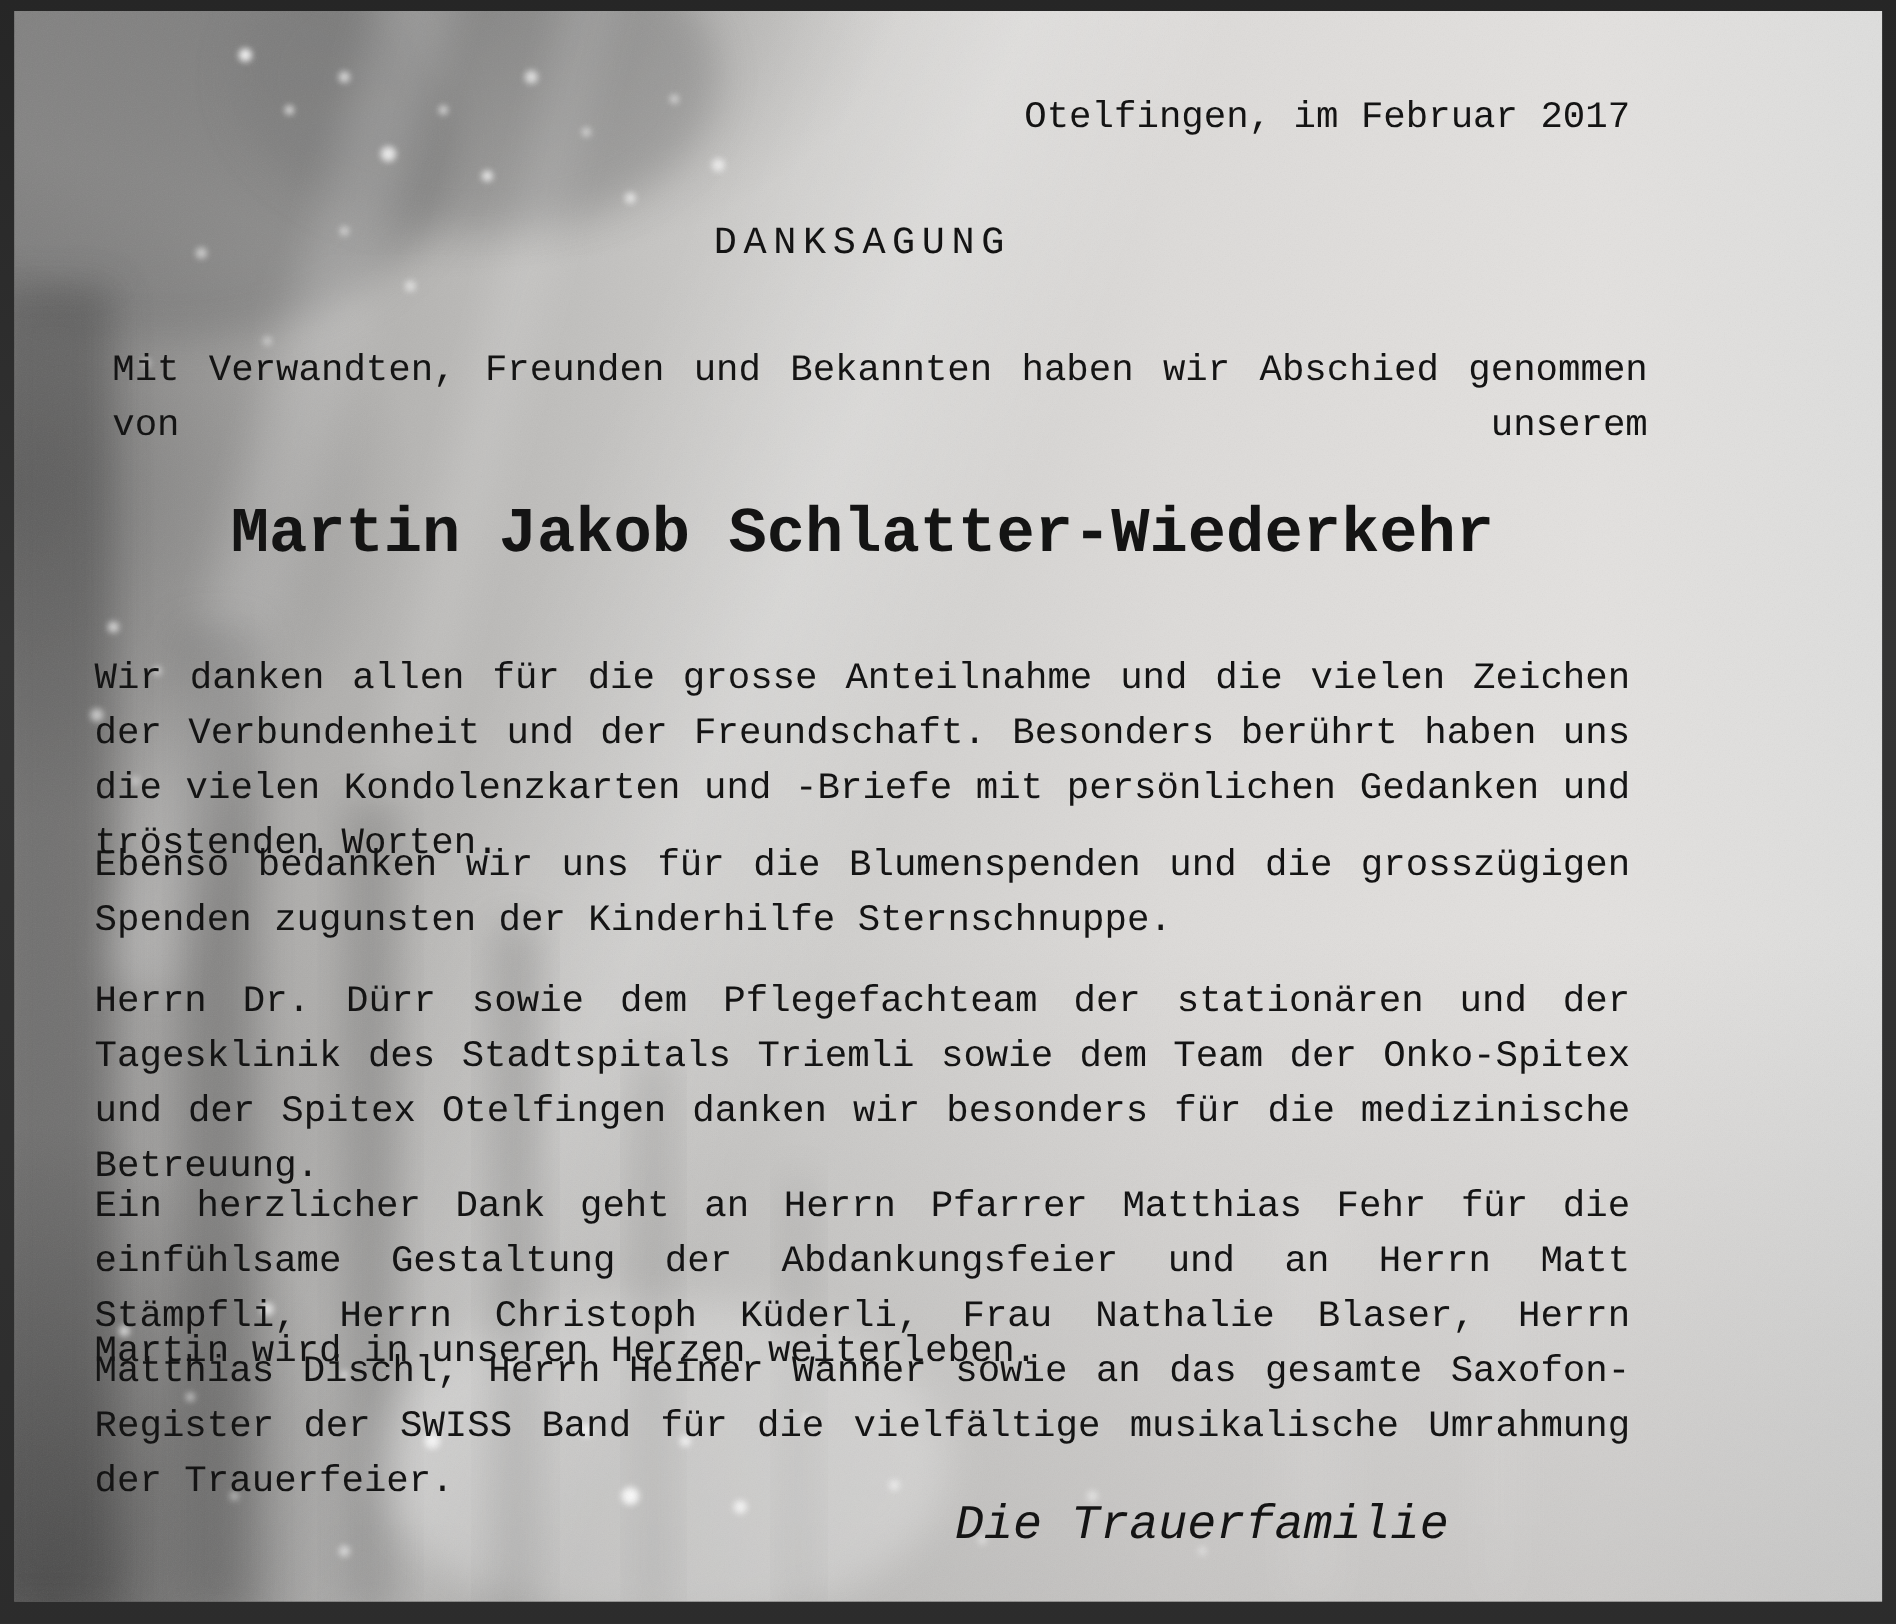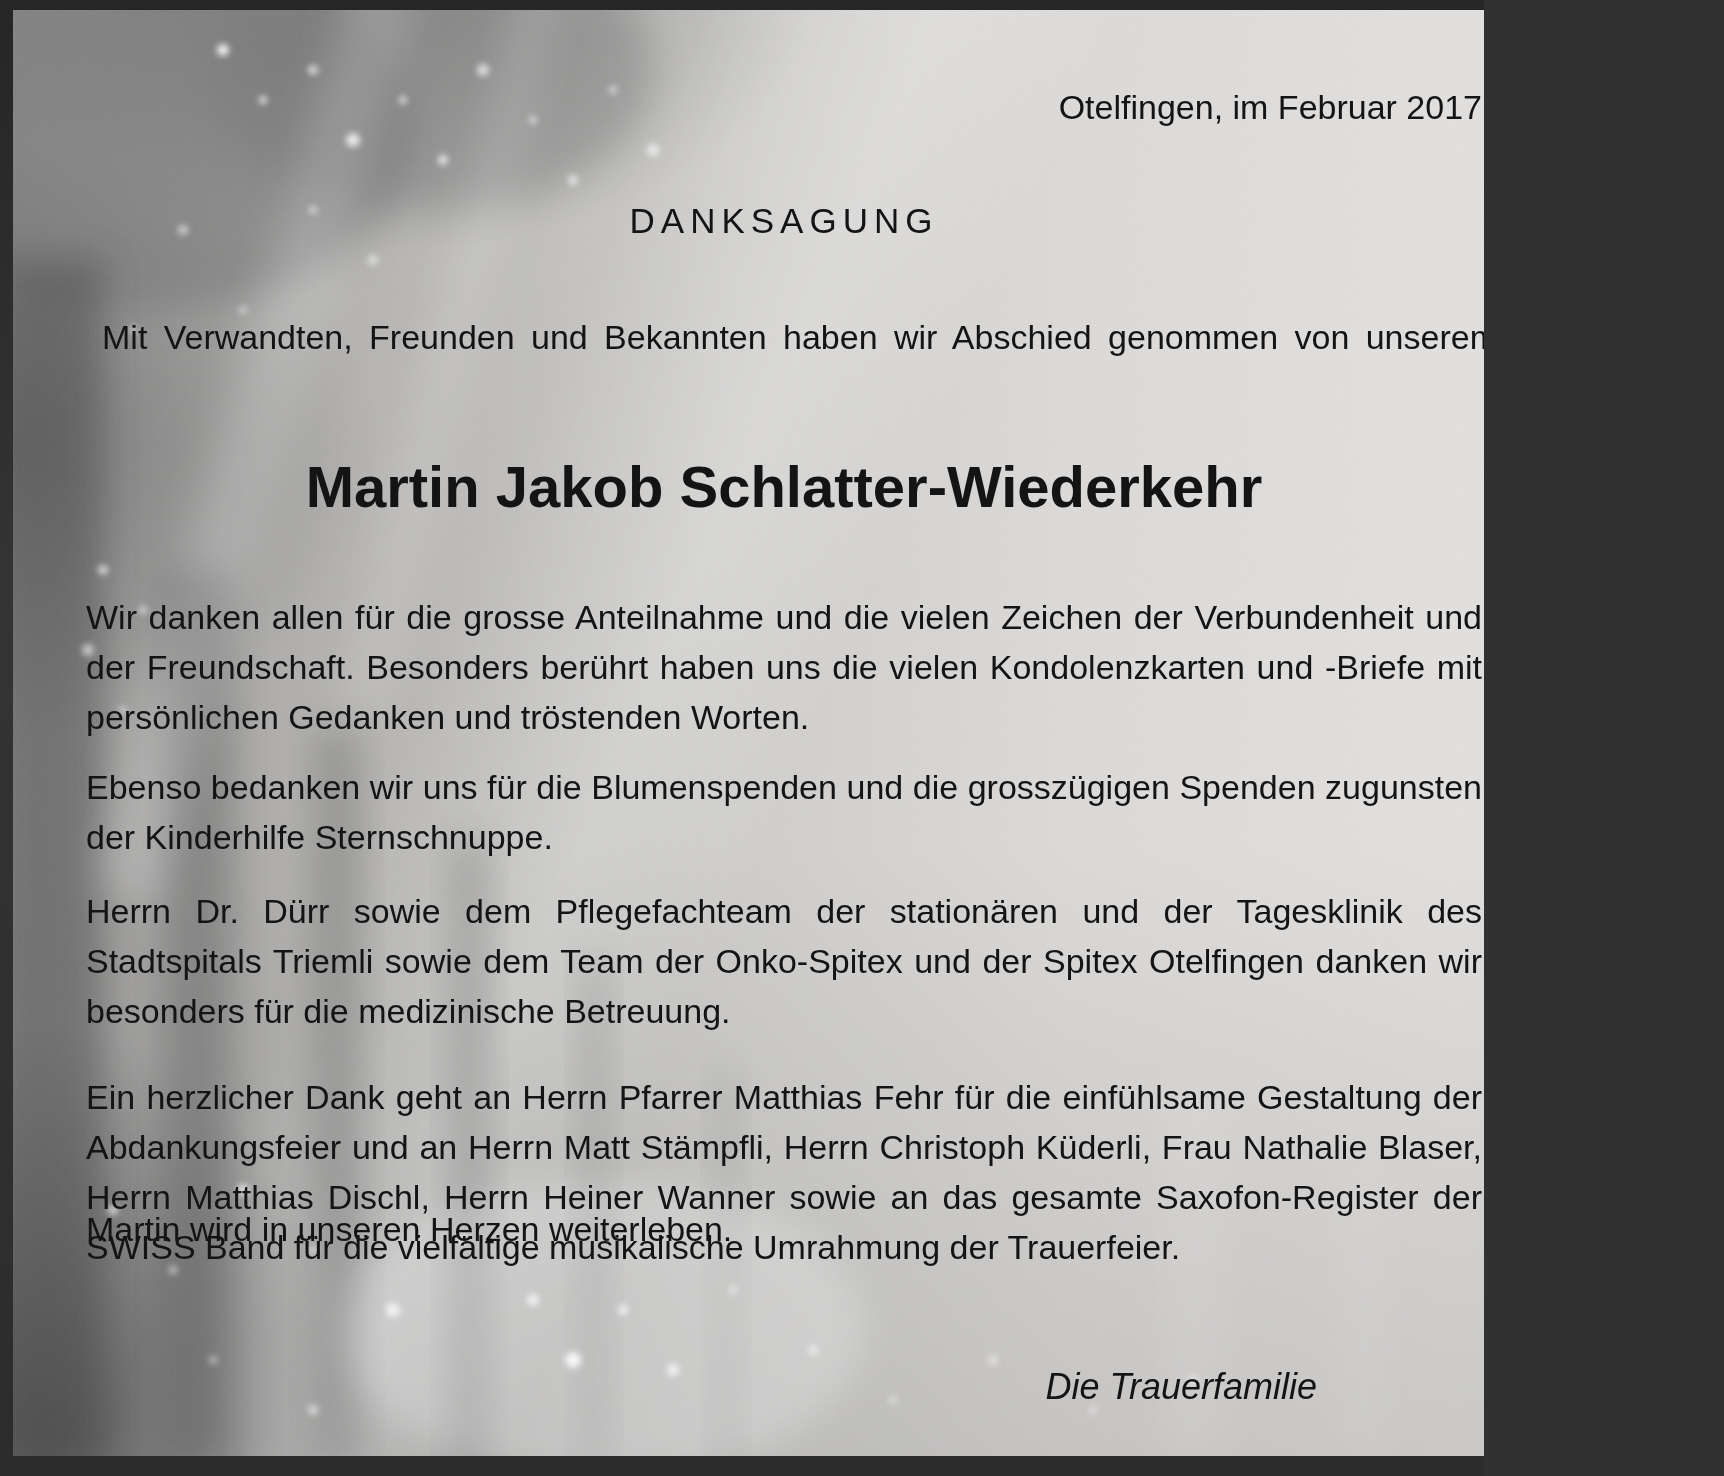--- a/index.html
+++ b/index.html
@@ -2,25 +2,25 @@
 <html><head>
 <meta charset="utf-8">
 <style>
   html, body {
     margin: 0;
     padding: 0;
     background: #313131;
   }
   .card {
     position: relative;
-    width: 1484px;
+    width: 1724px;
     height: 1476px;
     background: linear-gradient(to bottom, #262626 0%, #343434 40%, #2c2c2c 100%);
     overflow: hidden;
-    font-family: Liberation Sans, sans-serif;
+    font-family: Liberation Mono, monospace;
     color: #141414;
   }
   
   .photo {
     position: absolute;
     left: 13px;
     top: 10px;
     width: 1698px;
     height: 1446px;
     background:
@@ -54,21 +54,21 @@
 
   .dateline  { top: 82px; }
   .title     { top: 196px; font-size: 35px; letter-spacing: 6px; }
   .intro     { top: 312px; margin-left: 16px; }
   .deceased  { top: 448px; font-size: 58px; line-height: 78px; font-weight: bold; }
   .para-1    { top: 592px; }
   .para-2    { top: 762px; }
   .para-3    { top: 886px; }
   .para-4    { top: 1072px; }
   .closing   { top: 1204px; }
-  .signature { top: 1362px; font-style: italic; font-size: 36px; padding-right: 165px; box-sizing: border-box; }
+  .signature { top: 1362px; font-style: italic; font-size: 44px; padding-right: 165px; box-sizing: border-box; }
 </style>
 </head>
 <body>
 
 <div class="card">
 
   <div class="photo">
     <svg class="photo-art" viewBox="0 0 1698 1446" preserveAspectRatio="none" aria-hidden="true">
       <defs>
         <filter id="b18" x="-50%" y="-50%" width="200%" height="200%">

